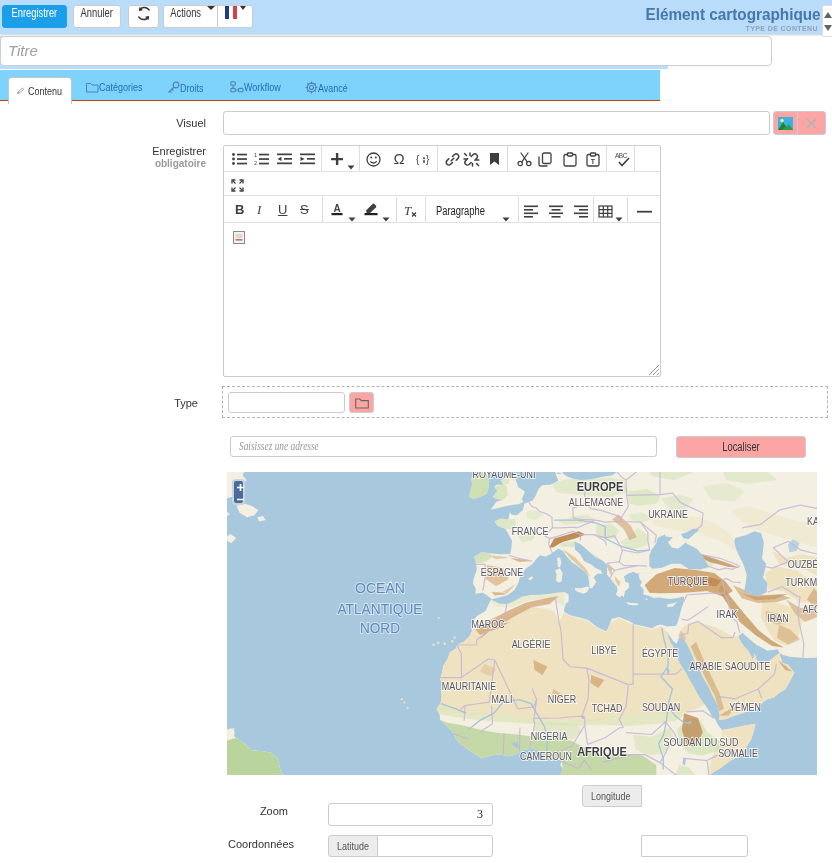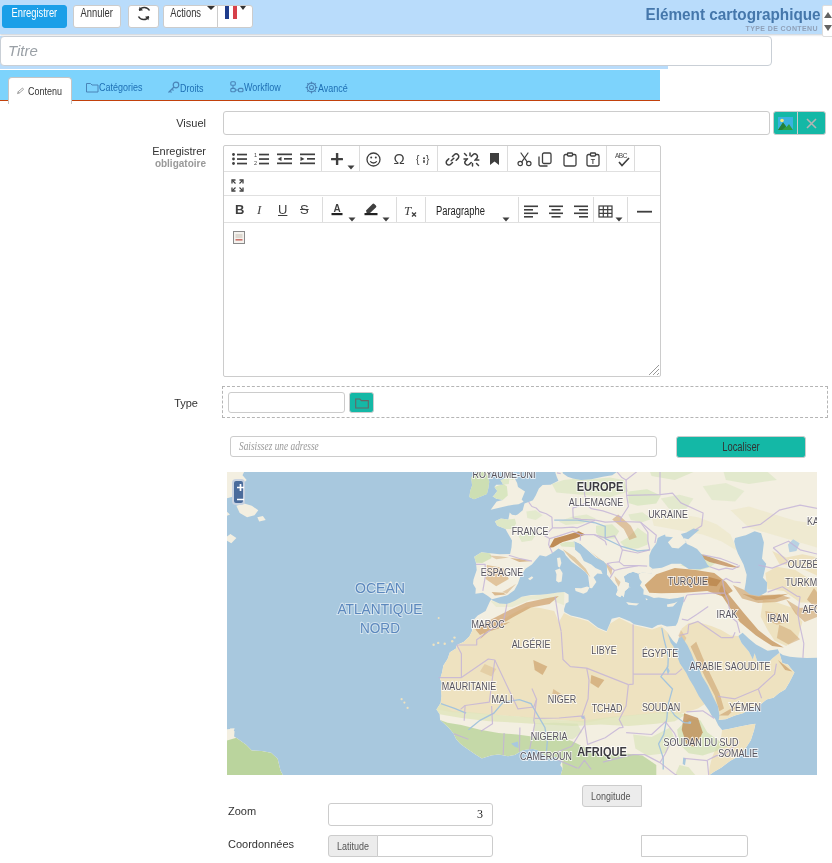--- a/index.html
+++ b/index.html
@@ -9,21 +9,21 @@
 .titre {position:absolute;left:0;top:0;width:772px;height:30px;background:#fff;border:1px solid #c9cfd6;border-radius:4px;font-style:italic;color:#9aa0a6;font-size:15px;line-height:28px;padding-left:7px}
 .tabs {position:absolute;left:0;top:70px;width:660px;height:31px;background:#7dd3fc;border-bottom:1px solid #c2410c}
 .tab-act {position:absolute;left:8px;top:7px;width:64px;height:27px;background:#fff;border:1px solid #c5c5c5;border-bottom:none;border-radius:4px 4px 0 0;z-index:2;display:flex;align-items:center;padding-left:8px;font-size:11.5px;color:#333}
 .tab {position:absolute;top:11px;font-size:11.5px;color:#1e6fb4;display:flex;align-items:center;gap:0}
 .content {position:absolute;left:0;top:102px;width:832px;height:761px;background:#fff}
 .lbl {position:absolute;font-size:11px;font-weight:normal;color:#333;text-align:right;width:131px;left:75px}
 input,.inp {font-family:Liberation Serif, serif}
 .inp {position:absolute;background:#fff;border:1px solid #ccc;border-radius:3px}
 .tsep {position:absolute;top:0;bottom:0;width:1px;background:#dcdcdc}
 .tbtxt {position:absolute;top:5px;font-size:13px;color:#3f3f3f}
-.gbtn {position:absolute;background:#14b8a6;border:1px solid #ccc;border-radius:3px;display:flex;align-items:center;justify-content:center}
+.gbtn {position:absolute;background:#fca5a5;border:1px solid #ccc;border-radius:3px;display:flex;align-items:center;justify-content:center}
 .cx {display:inline-block;transform:scaleX(.78);transform-origin:center}
 .cxl {display:inline-block;transform:scaleX(.78);transform-origin:left center}
 .addon {position:absolute;background:#ececec;border:1px solid #ccc;font-size:11.5px;color:#555;display:flex;align-items:center;padding-left:8px;border-radius:3px 0 0 3px}
 </style></head>
 <body>
 <div class="hdr">
   <div class="btn bsave">
       <span class="cx">Enregistrer</span>
     </div>
   <div class="btn" style="left:73px;width:48px">
@@ -577,21 +577,21 @@
 </svg>
 <div style="position:absolute;left:5px;top:7px;width:13px;height:26px;background:#4a6b9b;border:2px solid rgba(255,255,255,.7);border-radius:4px">
 <svg width="13" height="26" viewBox="0 0 13 26" style="position:absolute;left:0;top:0">
         <g stroke="#fff" stroke-width="1.7">
           <path d="M6.5 3 v7 M3 6.5 h7 M3 18.5 h7"></path>
         </g>
       </svg>
 </div>
 </div>
 
-<div class="lbl" style="left:228px;top:805px;width:60px;text-align:left">Zoom</div>
+<div class="lbl" style="left:228px;top:805px;width:60px;text-align:right">Zoom</div>
 <div class="inp" style="left:328px;top:803px;width:165px;height:23px;font-size:12px;line-height:21px;text-align:right;padding-right:9px;color:#222">3</div>
 <div class="lbl" style="left:228px;top:838px;width:90px;text-align:left">Coordonnées</div>
 <div class="addon" style="left:328px;top:835px;width:50px;height:22px">
     <span class="cxl">Latitude</span>
   </div>
 <div class="inp" style="left:377px;top:835px;width:116px;height:22px;border-radius:0 3px 3px 0"></div>
 <div class="addon" style="left:582px;top:785px;width:60px;height:22px">
     <span class="cxl">Longitude</span>
   </div>
 <div class="inp" style="left:641px;top:835px;width:107px;height:22px;border-radius:0 3px 3px 0"></div>

